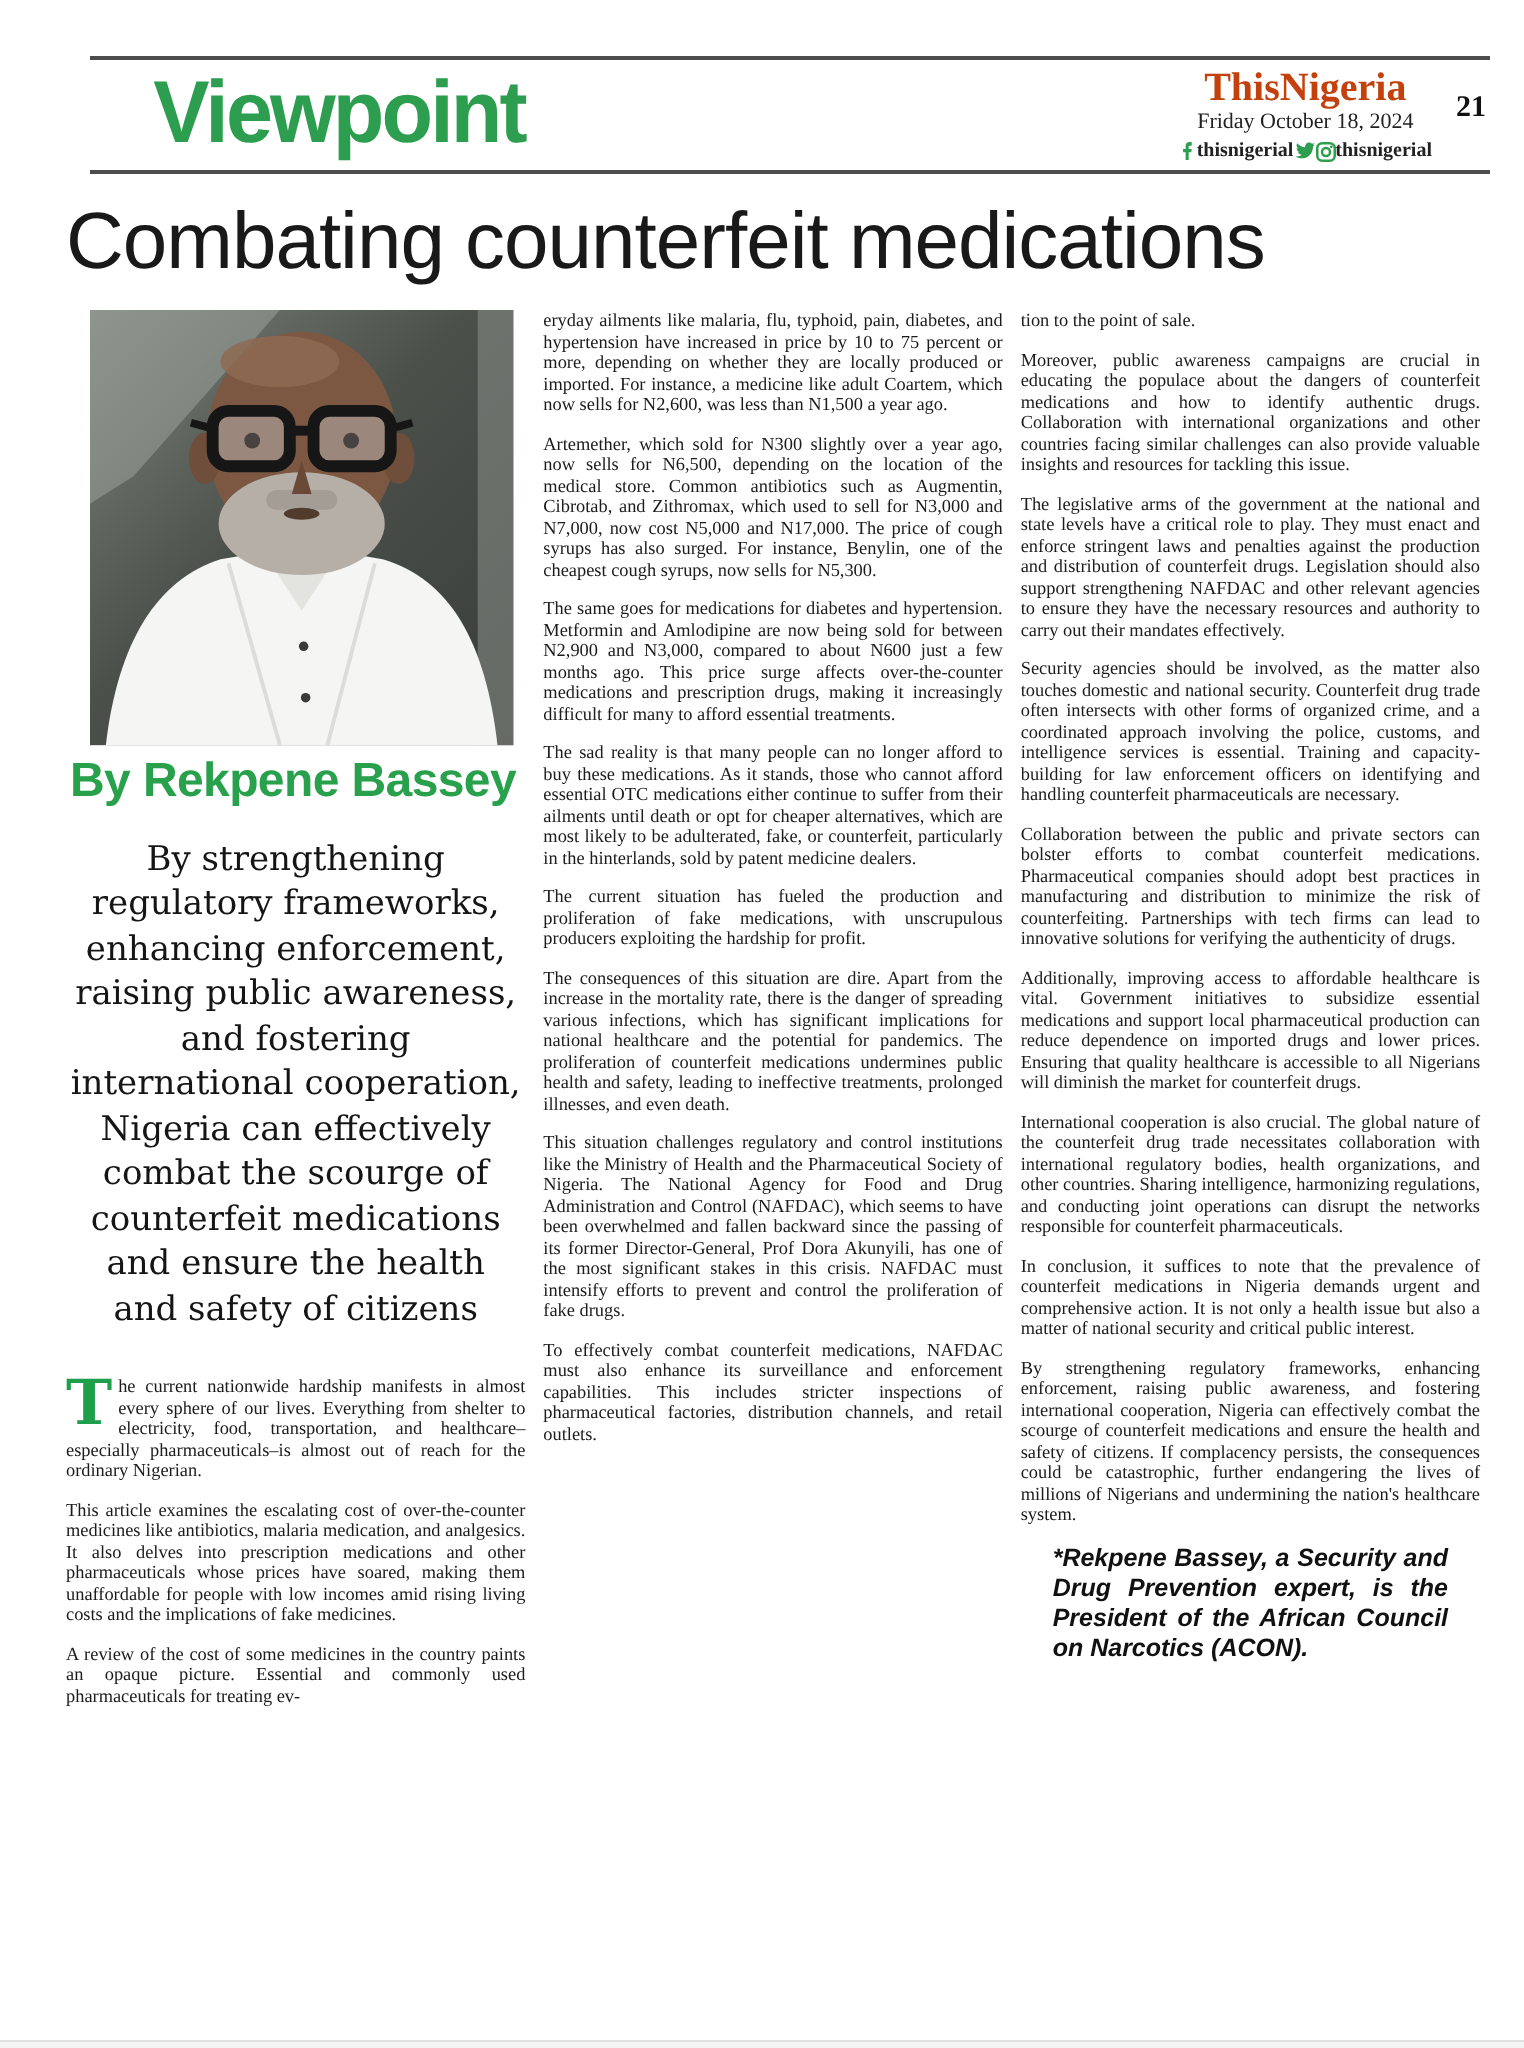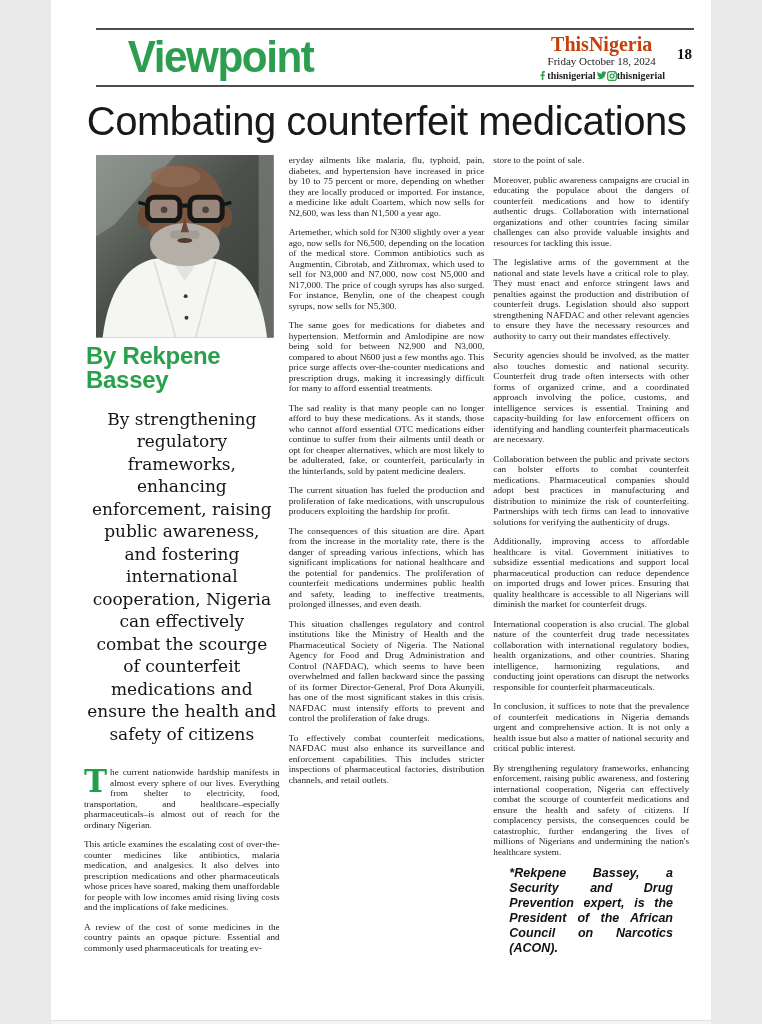--- a/index.html
+++ b/index.html
@@ -1,32 +1,32 @@
 <!DOCTYPE html>
 <html><head>
 <meta charset="utf-8">
 <style>
   html,body{margin:0;padding:0;background:#e9e9e9;}
-  .page{width:660px;height:1024px;background:#ffffff;margin:0 auto;position:relative;overflow:hidden;
+  .page{width:762px;height:1024px;background:#ffffff;margin:0 auto;position:relative;overflow:hidden;
         font-family:"Liberation Serif",serif;color:#1b1b1b;}
   
   .hdr{margin:28px 17px 0 45px;border-top:2px solid #4d4d4d;border-bottom:2px solid #4d4d4d;padding:3px 0 4px;}
   .hdr-inner{display:flex;justify-content:space-between;align-items:center;}
   .section-logo{font-family:"Liberation Sans",sans-serif;font-weight:700;font-size:44px;line-height:46px;
                 color:#2d9e4f;letter-spacing:-1.5px;padding-left:33px;transform:scaleX(.96);transform-origin:left;}
   .hdr-right{display:flex;align-items:flex-start;gap:12px;padding-right:2px;}
   .masthead-block{text-align:center;}
   .masthead{font-family:"Liberation Serif",serif;font-weight:700;font-size:20px;line-height:22px;color:#c2410c;}
   .issue-date{font-size:11px;line-height:13px;color:#222;}
   .social-row{display:flex;align-items:center;justify-content:center;gap:0;margin-top:2px;
               font-weight:700;font-size:10px;color:#222;}
   .social-row svg{display:block;}
   .page-number{font-weight:700;font-size:15px;color:#111;margin-top:13px;}
   
-  .headline{margin:12px 22px 8px 33px;text-align:center;font-family:"Liberation Sans",sans-serif;
+  .headline{margin:12px 22px 8px 33px;font-family:"Liberation Sans",sans-serif;
             font-weight:400;font-size:40px;line-height:44px;letter-spacing:-.5px;color:#191919;}
   
   .columns{display:flex;gap:9px;padding:4px 22px 0 33px;align-items:flex-start;}
   .col{flex:1;min-width:0;}
   .body-p{font-size:9.2px;line-height:10.5px;text-align:justify;margin:0 0 9px;}
   
   .photo-wrap{margin:0 6px 6px 12px;}
   .photo-wrap svg{display:block;width:100%;height:auto;}
   .byline{font-family:"Liberation Sans",sans-serif;font-weight:700;font-size:24px;line-height:24px;
           color:#28a04c;letter-spacing:-.3px;margin:4px 0 16px 2px;}
@@ -66,21 +66,21 @@
             <span>
               <svg viewBox="0 0 16 16" width="10" height="10">
                   <rect x="1" y="1" width="14" height="14" rx="4" fill="none" stroke="#2d9e4f" stroke-width="2"></rect>
                   <circle cx="8" cy="8" r="3.2" fill="none" stroke="#2d9e4f" stroke-width="2"></circle>
                   <circle cx="12.2" cy="3.8" r="1.1" fill="#2d9e4f"></circle>
                 </svg>
             </span>
             <span>thisnigerial</span>
           </div>
         </div>
-        <div class="page-number">18</div>
+        <div class="page-number">21</div>
       </div>
     </div>
   </div>
 
   <h1 class="headline">Combating counterfeit medications</h1>
 
   <div class="columns">
 
     <section class="col">
       <figure class="photo-wrap" style="margin:0 6px 6px 12px;">
@@ -148,21 +148,21 @@
           <p class="body-p">The current situation has fueled the production and proliferation of fake medications, with unscrupulous producers exploiting the hardship for profit.</p>
           <p class="body-p">The consequences of this situation are dire. Apart from the increase in the mortality rate, there is the danger of spreading various infections, which has significant implications for national healthcare and the potential for pandemics. The proliferation of counterfeit medications undermines public health and safety, leading to ineffective treatments, prolonged illnesses, and even death.</p>
           <p class="body-p">This situation challenges regulatory and control institutions like the Ministry of Health and the Pharmaceutical Society of Nigeria. The National Agency for Food and Drug Administration and Control (NAFDAC), which seems to have been overwhelmed and fallen backward since the passing of its former Director-General, Prof Dora Akunyili, has one of the most significant stakes in this crisis. NAFDAC must intensify efforts to prevent and control the proliferation of fake drugs.</p>
           <p class="body-p">To effectively combat counterfeit medications, NAFDAC must also enhance its surveillance and enforcement capabilities. This includes stricter inspections of pharmaceutical factories, distribution channels, and retail outlets.</p>
         </div>
     </section>
 
     <section class="col">
       <div>
 
-      <p class="body-p">store to the point of sale.</p>
+      <p class="body-p">tion to the point of sale.</p>
           <p class="body-p">Moreover, public awareness campaigns are crucial in educating the populace about the dangers of counterfeit medications and how to identify authentic drugs. Collaboration with international organizations and other countries facing similar challenges can also provide valuable insights and resources for tackling this issue.</p>
           <p class="body-p">The legislative arms of the government at the national and state levels have a critical role to play. They must enact and enforce stringent laws and penalties against the production and distribution of counterfeit drugs. Legislation should also support strengthening NAFDAC and other relevant agencies to ensure they have the necessary resources and authority to carry out their mandates effectively.</p>
           <p class="body-p">Security agencies should be involved, as the matter also touches domestic and national security. Counterfeit drug trade often intersects with other forms of organized crime, and a coordinated approach involving the police, customs, and intelligence services is essential. Training and capacity-building for law enforcement officers on identifying and handling counterfeit pharmaceuticals are necessary.</p>
           <p class="body-p">Collaboration between the public and private sectors can bolster efforts to combat counterfeit medications. Pharmaceutical companies should adopt best practices in manufacturing and distribution to minimize the risk of counterfeiting. Partnerships with tech firms can lead to innovative solutions for verifying the authenticity of drugs.</p>
           <p class="body-p">Additionally, improving access to affordable healthcare is vital. Government initiatives to subsidize essential medications and support local pharmaceutical production can reduce dependence on imported drugs and lower prices. Ensuring that quality healthcare is accessible to all Nigerians will diminish the market for counterfeit drugs.</p>
           <p class="body-p">International cooperation is also crucial. The global nature of the counterfeit drug trade necessitates collaboration with international regulatory bodies, health organizations, and other countries. Sharing intelligence, harmonizing regulations, and conducting joint operations can disrupt the networks responsible for counterfeit pharmaceuticals.</p>
           <p class="body-p">In conclusion, it suffices to note that the prevalence of counterfeit medications in Nigeria demands urgent and comprehensive action. It is not only a health issue but also a matter of national security and critical public interest.</p>
           <p class="body-p">By strengthening regulatory frameworks, enhancing enforcement, raising public awareness, and fostering international cooperation, Nigeria can effectively combat the scourge of counterfeit medications and ensure the health and safety of citizens. If complacency persists, the consequences could be catastrophic, further endangering the lives of millions of Nigerians and undermining the nation's healthcare system.</p>
         </div>
       <p class="footnote">*Rekpene Bassey, a Security and Drug Prevention expert, is the President of the African Council on Narcotics (ACON).</p>

